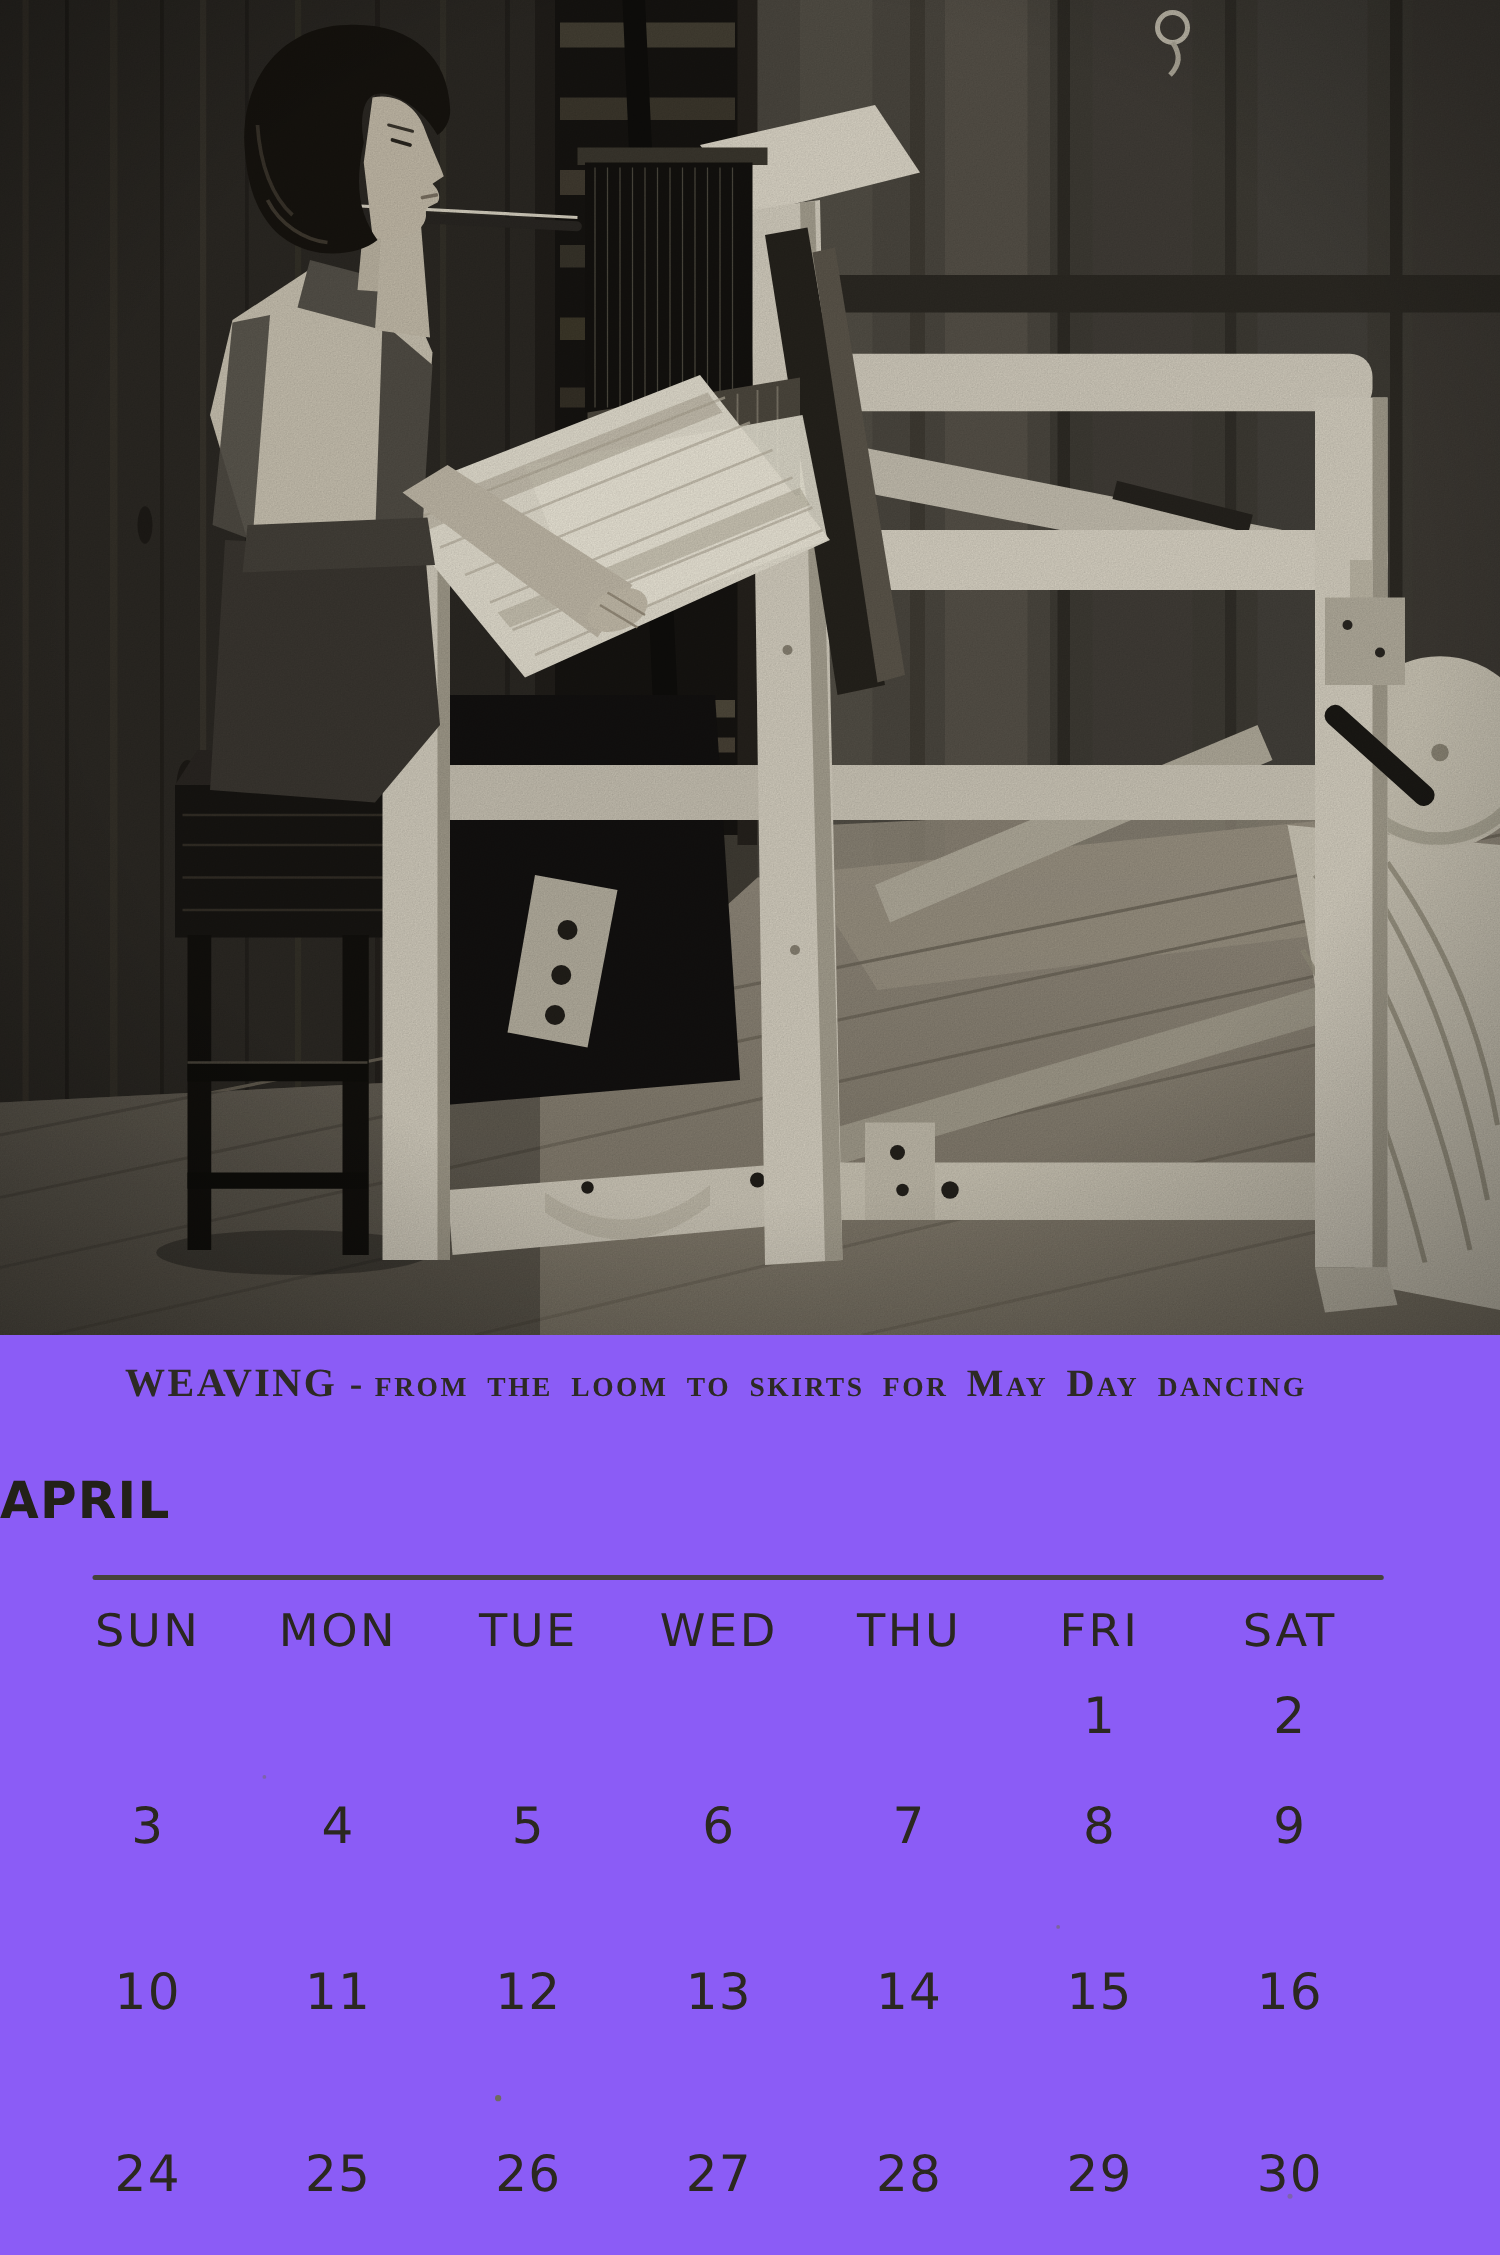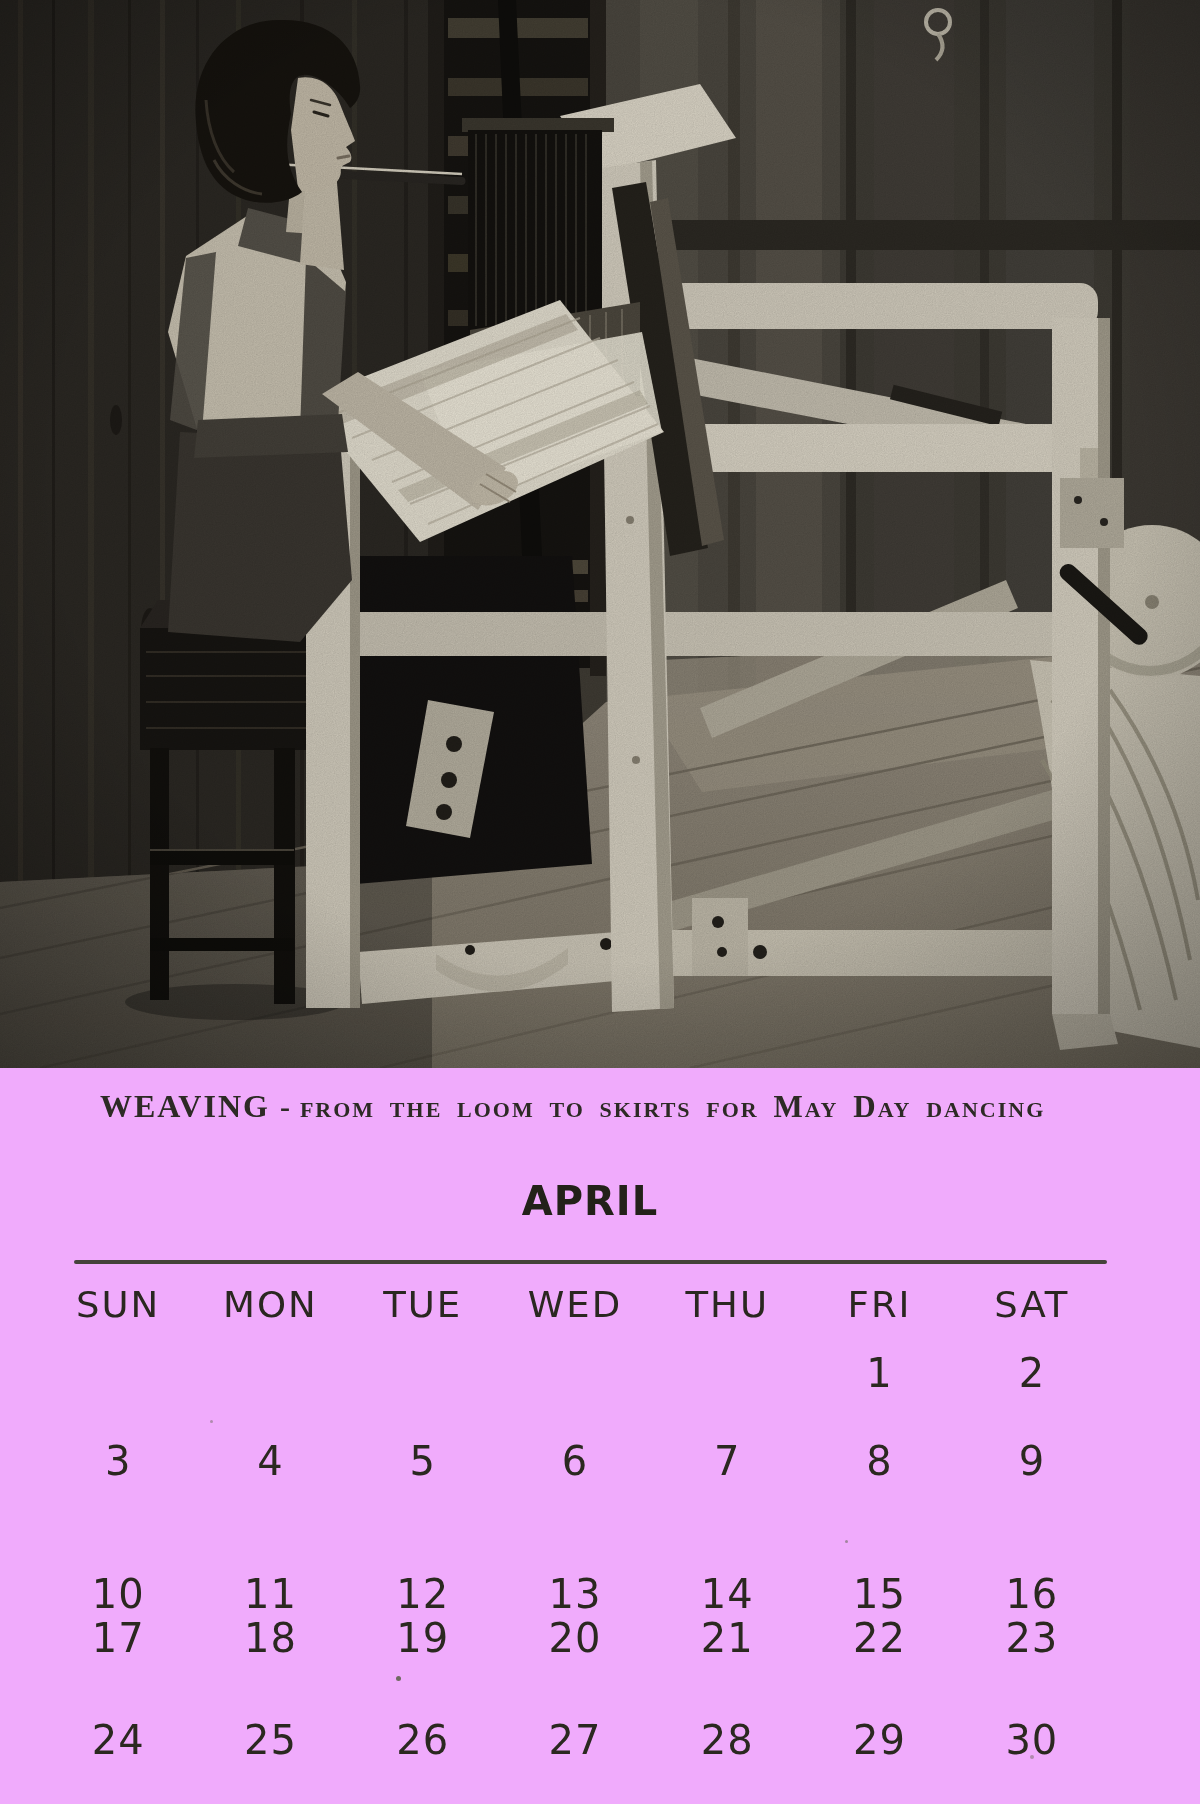--- a/index.html
+++ b/index.html
@@ -1,28 +1,28 @@
 <!DOCTYPE html>
 <html><head>
 <meta charset="utf-8">
 <style>
   html,body{margin:0;padding:0;background:#e8e5dd;}
-  .page{position:relative;width:1200px;height:1804px;margin:0 auto;background:#f0abfc;overflow:hidden;
+  .page{position:relative;width:1200px;height:1804px;margin:0 auto;background:#8b5cf6;overflow:hidden;
         font-family:"DejaVu Sans","Liberation Sans",sans-serif;}
   
   .photo{position:absolute;left:0;top:0;width:1200px;height:1068px;overflow:hidden;}
   .photo svg{display:block;}
   
   .caption{position:absolute;left:100px;top:1088px;width:1060px;white-space:nowrap;
            font-family:"Liberation Serif","DejaVu Serif",serif;font-weight:700;color:#2d2a25;}
   .caption .lead{font-size:32px;letter-spacing:2px;}
   .caption .dash{font-size:30px;padding:0 10px;}
   .caption .rest{font-size:31px;font-variant:small-caps;letter-spacing:2px;word-spacing:5px;}
   
-  .month{position:absolute;left:0;top:1178px;width:1180px;text-align:center;
+  .month{position:absolute;left:0;top:1178px;width:1180px;
          font-size:40px;font-weight:700;letter-spacing:1px;color:#232119;
          transform:scaleY(1.02);}
   
   .rule{position:absolute;left:74px;top:1260px;width:1033px;height:4px;background:#45423b;border-radius:2px;}
   
   .cal{position:absolute;left:42px;top:1283px;width:1066px;height:500px;color:#2b2822;}
   .cal-row{position:absolute;left:0;width:100%;display:grid;grid-template-columns:repeat(7,1fr);}
   .cal-row.hdr{top:0;}
   .cell{text-align:center;}
   .hdr .cell{font-size:37px;letter-spacing:2px;color:#2a2720;transform:scaleY(.97);}
@@ -347,29 +347,20 @@
     </div>
     <div class="cal-row num r3">
       <div class="cell">10</div>
       <div class="cell">11</div>
       <div class="cell">12</div>
       <div class="cell">13</div>
       <div class="cell">14</div>
       <div class="cell">15</div>
       <div class="cell">16</div>
     </div>
-    <div class="cal-row num r4">
-      <div class="cell">17</div>
-      <div class="cell">18</div>
-      <div class="cell">19</div>
-      <div class="cell">20</div>
-      <div class="cell">21</div>
-      <div class="cell">22</div>
-      <div class="cell">23</div>
-    </div>
     <div class="cal-row num r5">
       <div class="cell">24</div>
       <div class="cell">25</div>
       <div class="cell">26</div>
       <div class="cell">27</div>
       <div class="cell">28</div>
       <div class="cell">29</div>
       <div class="cell">30</div>
     </div>
   </div>

